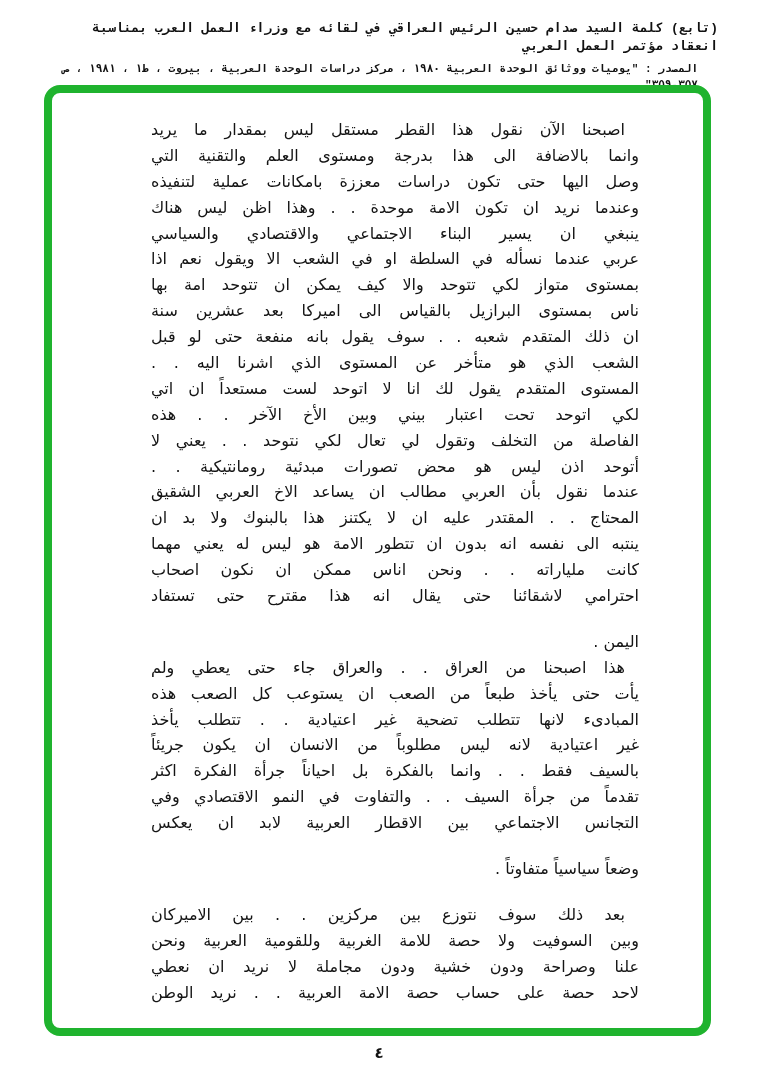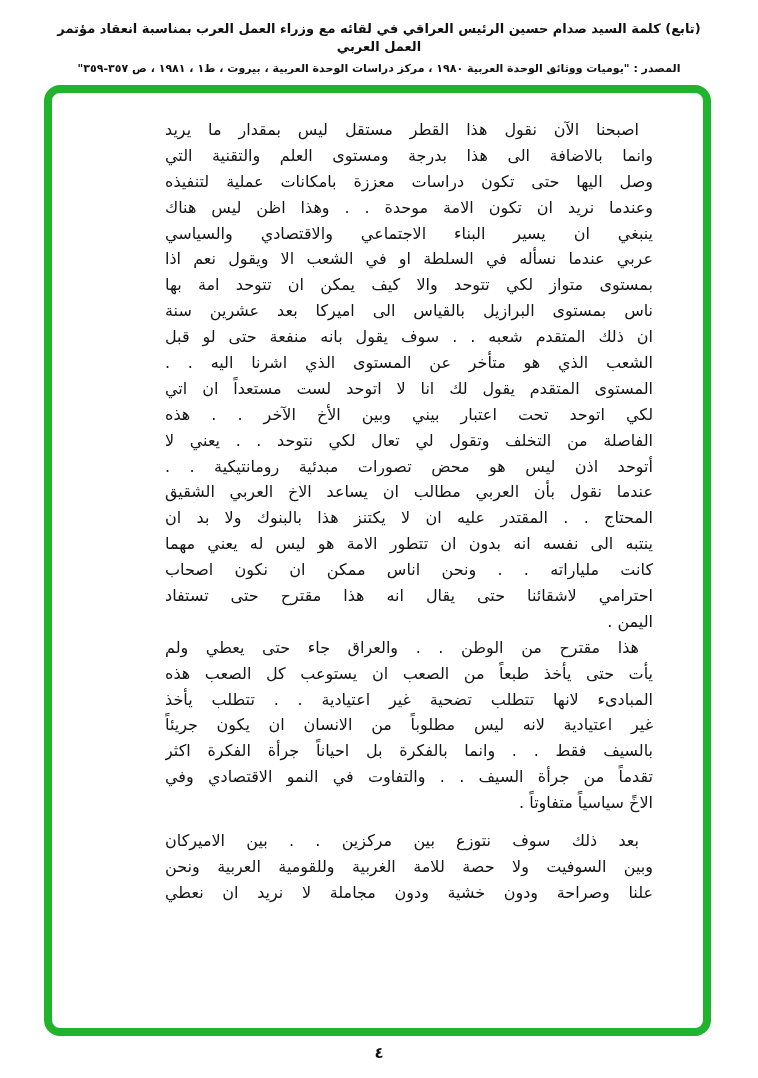--- a/index.html
+++ b/index.html
@@ -9,22 +9,22 @@
     position: relative;
     font-family: "DejaVu Sans", sans-serif;
     color: #111111;
     overflow: hidden;
   }
   
   .header {
     position: absolute;
     top: 20px; left: 0;
     width: 758px;
-    text-align: center;
     direction: rtl;
+    font-family: Liberation Mono, monospace;
   }
   .header-title {
     font-size: 13px;
     font-weight: bold;
     line-height: 18px;
     padding: 0 40px;
   }
   .header-source {
     font-size: 11px;
     font-weight: bold;
@@ -38,38 +38,38 @@
     left: 44px; top: 85px;
     width: 651px; height: 935px;
     border: 8px solid #1fb32e;
     border-radius: 16px;
     background: #ffffff;
   }
   
   .text-block {
     position: absolute;
     top: 24px;
-    right: 50px;
+    right: 64px;
     width: 488px;
     direction: rtl;
   }
   .paragraph { margin: 0; }
-  .paragraph.p3 { margin-top: 12px; }
+  .paragraph.p3 { margin-top: 20px; }
   .tline {
     direction: rtl;
     font-size: 16px;
     line-height: 25.9px;
     height: 25.9px;
     overflow: hidden;
     text-align: justify;
     text-align-last: justify;
     color: #141414;
   }
   .tline.pfirst { text-indent: 14px; }
-  .tline.plast  { text-align-last: right; }
+  .tline.plast  { text-align-last: right; margin-top: 20px; }
   
   .page-number {
     position: absolute;
     top: 1044px; left: 0;
     width: 758px;
     text-align: center;
     font-size: 15px;
     font-weight: bold;
   }
 </style>
@@ -101,31 +101,33 @@
       <div class="tline">أتوحد اذن ليس هو محض تصورات مبدئية رومانتيكية . .</div>
       <div class="tline">عندما نقول بأن العربي مطالب ان يساعد الاخ العربي الشقيق</div>
       <div class="tline">المحتاج . . المقتدر عليه ان لا يكتنز هذا بالبنوك ولا بد ان</div>
       <div class="tline">ينتبه الى نفسه انه بدون ان تتطور الامة هو ليس له يعني مهما</div>
       <div class="tline">كانت ملياراته . . ونحن اناس ممكن ان نكون اصحاب</div>
       <div class="tline">احترامي لاشقائنا حتى يقال انه هذا مقترح حتى تستفاد</div>
       <div class="tline plast">اليمن .</div>
     </div>
 
     <div class="paragraph p2">
-      <div class="tline pfirst">هذا مقترح من الوطن . . والعراق جاء حتى يعطي ولم</div>
+      <div class="tline pfirst">هذا اصبحنا من العراق . . والعراق جاء حتى يعطي ولم</div>
       <div class="tline">يأت حتى يأخذ طبعاً من الصعب ان يستوعب كل الصعب هذه</div>
       <div class="tline">المبادىء لانها تتطلب تضحية غير اعتيادية . . تتطلب يأخذ</div>
       <div class="tline">غير اعتيادية لانه ليس مطلوباً من الانسان ان يكون جريئاً</div>
       <div class="tline">بالسيف فقط . . وانما بالفكرة بل احياناً جرأة الفكرة اكثر</div>
       <div class="tline">تقدماً من جرأة السيف . . والتفاوت في النمو الاقتصادي وفي</div>
-      <div class="tline plast">الاخً سياسياً متفاوتاً .</div>
+      <div class="tline">التجانس الاجتماعي بين الاقطار العربية لابد ان يعكس</div>
+      <div class="tline plast">وضعاً سياسياً متفاوتاً .</div>
     </div>
 
     <div class="paragraph p3">
       <div class="tline pfirst">بعد ذلك سوف نتوزع بين مركزين . . بين الاميركان</div>
       <div class="tline">وبين السوفيت ولا حصة للامة الغربية وللقومية العربية ونحن</div>
       <div class="tline">علنا وصراحة ودون خشية ودون مجاملة لا نريد ان نعطي</div>
+      <div class="tline">لاحد حصة على حساب حصة الامة العربية . . نريد الوطن</div>
     </div>
 
   </div>
 </div>
 
 <div class="page-number">٤</div>
 
 </body></html>

